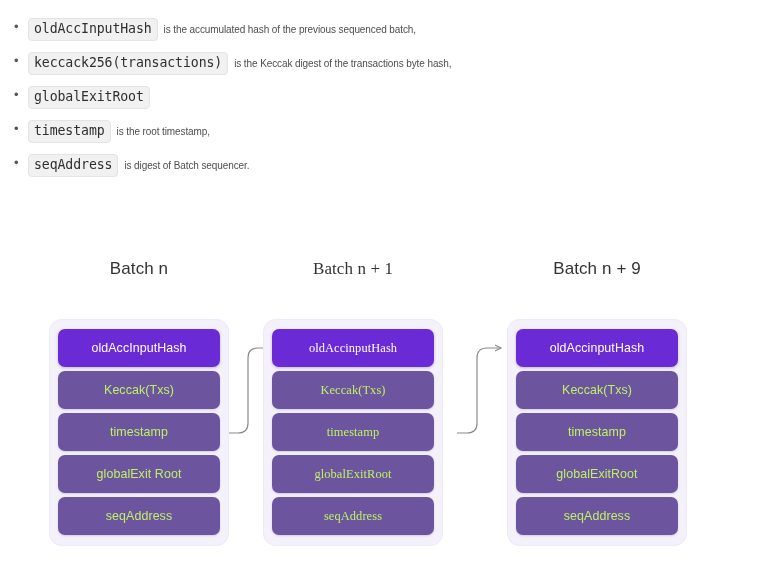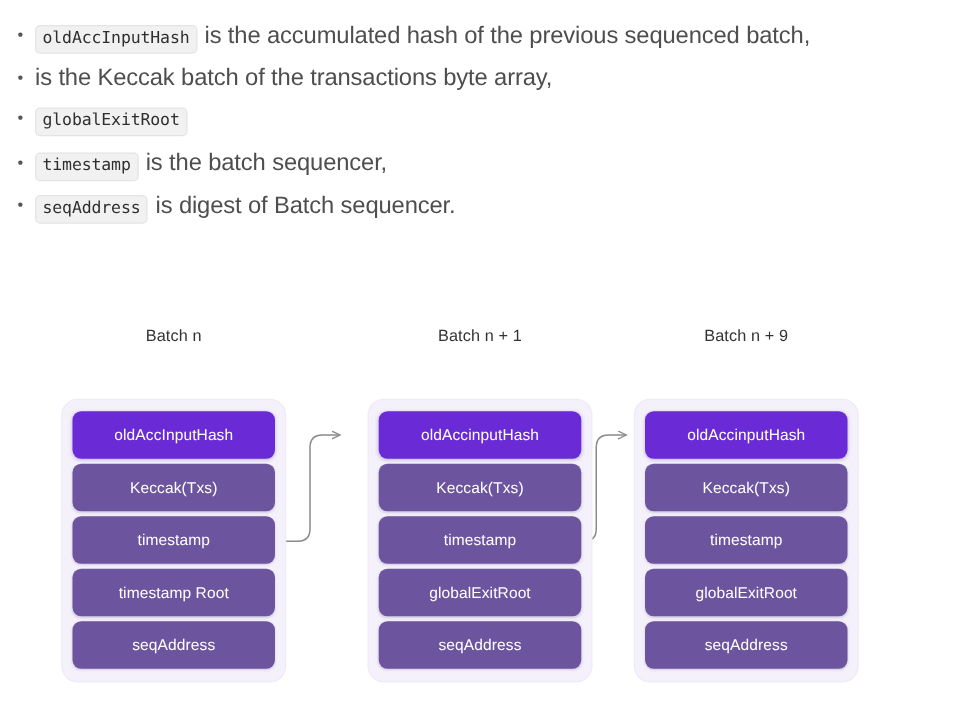--- a/index.html
+++ b/index.html
@@ -51,40 +51,40 @@
     font-size: 13.2px;
     color: #2f2f2f;
     background: #f1f1f1;
     border: 1px solid #e4e4e4;
     border-radius: 4px;
     padding: 1px 5px 2px 5px;
     margin-right: 6px;
     line-height: 1.35;
   }
   .spec-text {
-    font-size: 19px;
+    font-size: 10px;
     color: #4e4e4e;
   }
 
   
   .diagram {
     position: absolute;
     left: 0;
     top: 258px;
     width: 780px;
     height: 300px;
   }
   .batch-col {
     position: absolute;
     top: 0;
     width: 178px;
   }
   .batch-title {
     text-align: center;
-    font-size: 13px;
+    font-size: 17px;
     color: #333333;
     letter-spacing: 0.1px;
     height: 22px;
     line-height: 22px;
   }
   .batch-card {
     position: absolute;
     top: 62px;
     left: 0;
     width: 178px;
@@ -93,21 +93,21 @@
     background: #f4f1fb;
     border-radius: 12px;
     padding: 9px 8px;
     box-shadow: 0 0 0 1px #efeaf8;
   }
   .field-row {
     height: 38px;
     margin-bottom: 4px;
     border-radius: 7px;
     background: #6d549e;
-    color: #ffffff;
+    color: #bef264;
     font-size: 12.4px;
     display: flex;
     align-items: center;
     justify-content: center;
     letter-spacing: 0.1px;
     box-shadow: 0 1px 2px rgba(70,40,120,0.18);
   }
   .field-row:last-child { margin-bottom: 0; }
   .field-row.accent {
     background: #6a2bd6;
@@ -129,30 +129,31 @@
 <body>
 
 <ul class="spec-list">
   <li class="spec-item">
     <span class="bullet-dot">•</span>
     <code class="code-chip">oldAccInputHash</code>
     <span class="spec-text">is the accumulated hash of the previous sequenced batch,</span>
   </li>
   <li class="spec-item">
     <span class="bullet-dot">•</span>
-    <span class="spec-text">is the Keccak batch of the transactions byte array,</span>
+    <code class="code-chip">keccack256(transactions)</code>
+    <span class="spec-text">is the Keccak digest of the transactions byte hash,</span>
   </li>
   <li class="spec-item">
     <span class="bullet-dot">•</span>
     <code class="code-chip">globalExitRoot</code>
   </li>
   <li class="spec-item">
     <span class="bullet-dot">•</span>
     <code class="code-chip">timestamp</code>
-    <span class="spec-text">is the batch sequencer,</span>
+    <span class="spec-text">is the root timestamp,</span>
   </li>
   <li class="spec-item">
     <span class="bullet-dot">•</span>
     <code class="code-chip">seqAddress</code>
     <span class="spec-text">is digest of Batch sequencer.</span>
   </li>
 </ul>
 
 <div class="diagram">
 
@@ -167,26 +168,26 @@
 
     <path d="M457,175 L467,175 Q477,175 477,165 L477,100 Q477,90 487,90 L501,90" fill="none" stroke="#8a8a8a" stroke-width="1.2" marker-end="url(#arrowhead)"></path>
   </svg>
 
   <div class="batch-col" style="left:50px;">
     <div class="batch-title">Batch n</div>
     <div class="batch-card">
       <div class="field-row accent">oldAccInputHash</div>
       <div class="field-row">Keccak(Txs)</div>
       <div class="field-row">timestamp</div>
-      <div class="field-row">timestamp Root</div>
+      <div class="field-row">globalExit Root</div>
       <div class="field-row">seqAddress</div>
     </div>
   </div>
 
-  <div class="batch-col" style="left:295px;">
+  <div class="batch-col" style="left:264px;font-family:Liberation Serif, serif;">
     <div class="batch-title">Batch n + 1</div>
     <div class="batch-card">
       <div class="field-row accent">oldAccinputHash</div>
       <div class="field-row">Keccak(Txs)</div>
       <div class="field-row">timestamp</div>
       <div class="field-row">globalExitRoot</div>
       <div class="field-row">seqAddress</div>
     </div>
   </div>
 

